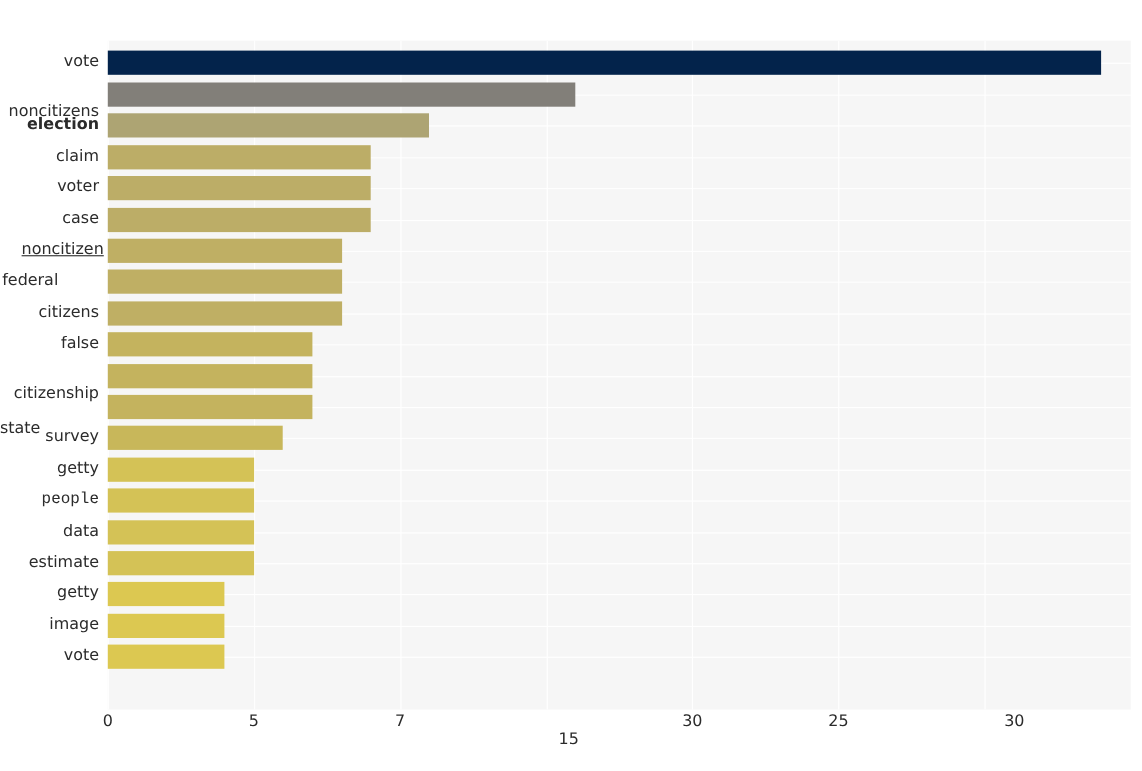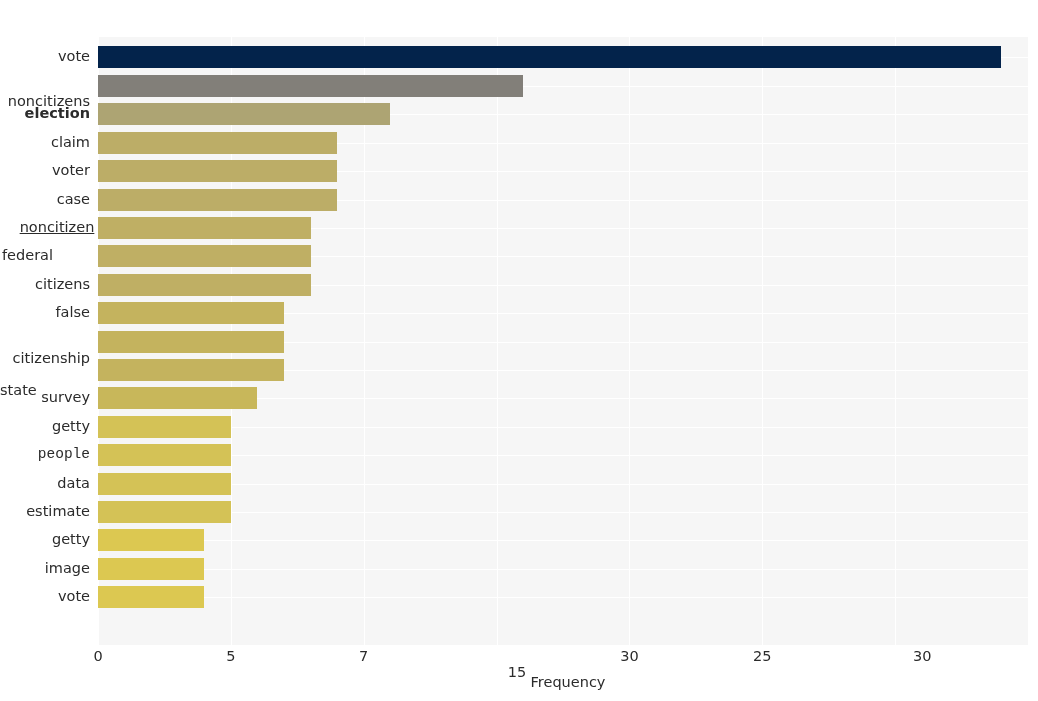--- a/index.html
+++ b/index.html
@@ -201,17 +201,14 @@
       <div class="xtick-label" style="left: 98px;">0</div>
       <div class="xtick-label" style="left: 230.857px;">5</div>
       <div class="xtick-label" style="left: 363.714px;">7</div>
       <div class="xtick-label" style="left: 517px; margin-top: 16px;">15</div>
       <div class="xtick-label" style="left: 629.429px;">30</div>
       <div class="xtick-label" style="left: 762.286px;">25</div>
       <div class="xtick-label" style="left: 895.143px; margin-left: 27px;">30</div>
       <div class="xtick-label" style="left: 1054px;">35</div>
     </div>
 
-  <div id="xaxis-label">
-    <span id="xaxis-label-inner">Frequency</span>
-  </div>
 
 </div>
 
 </body></html>

